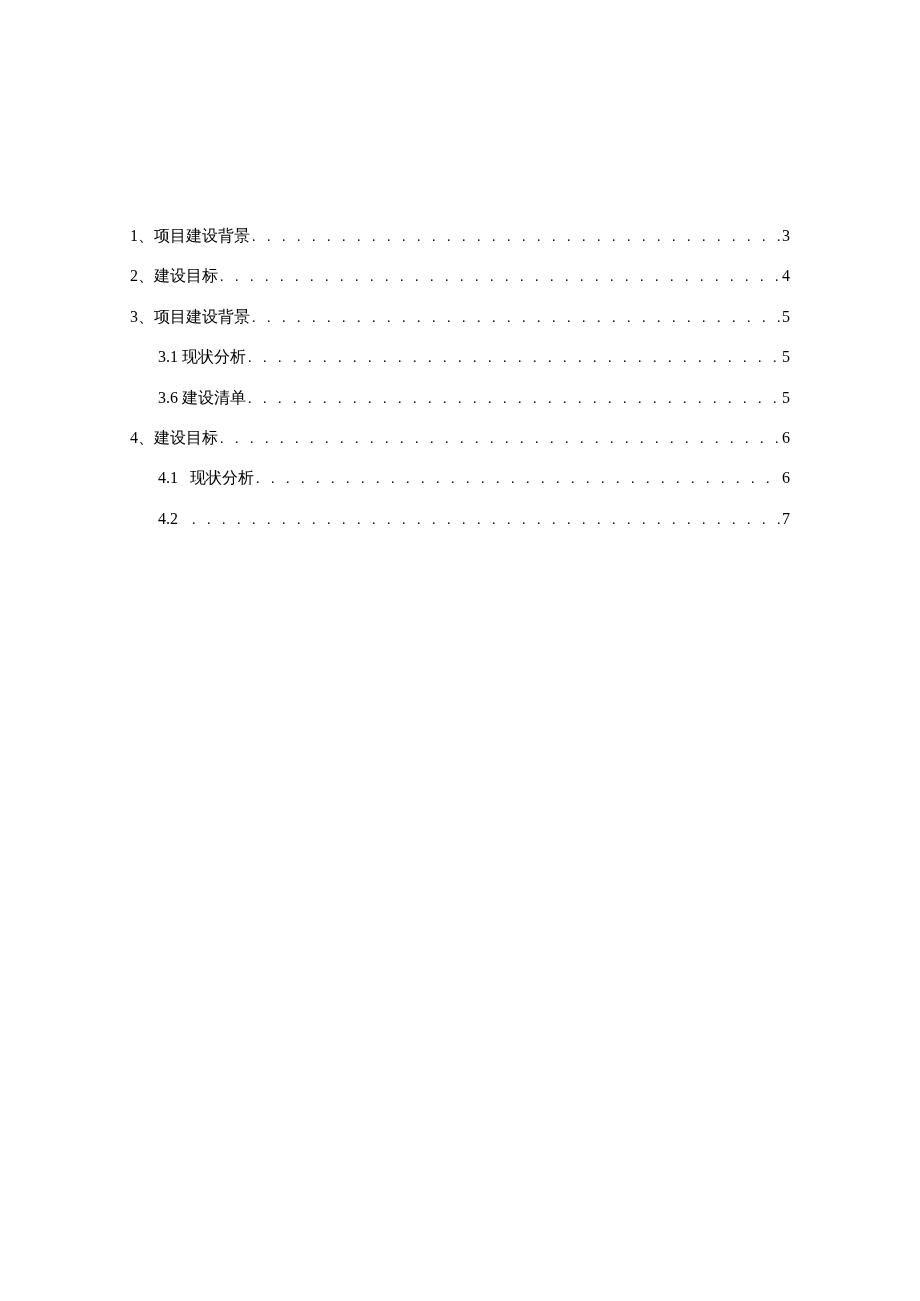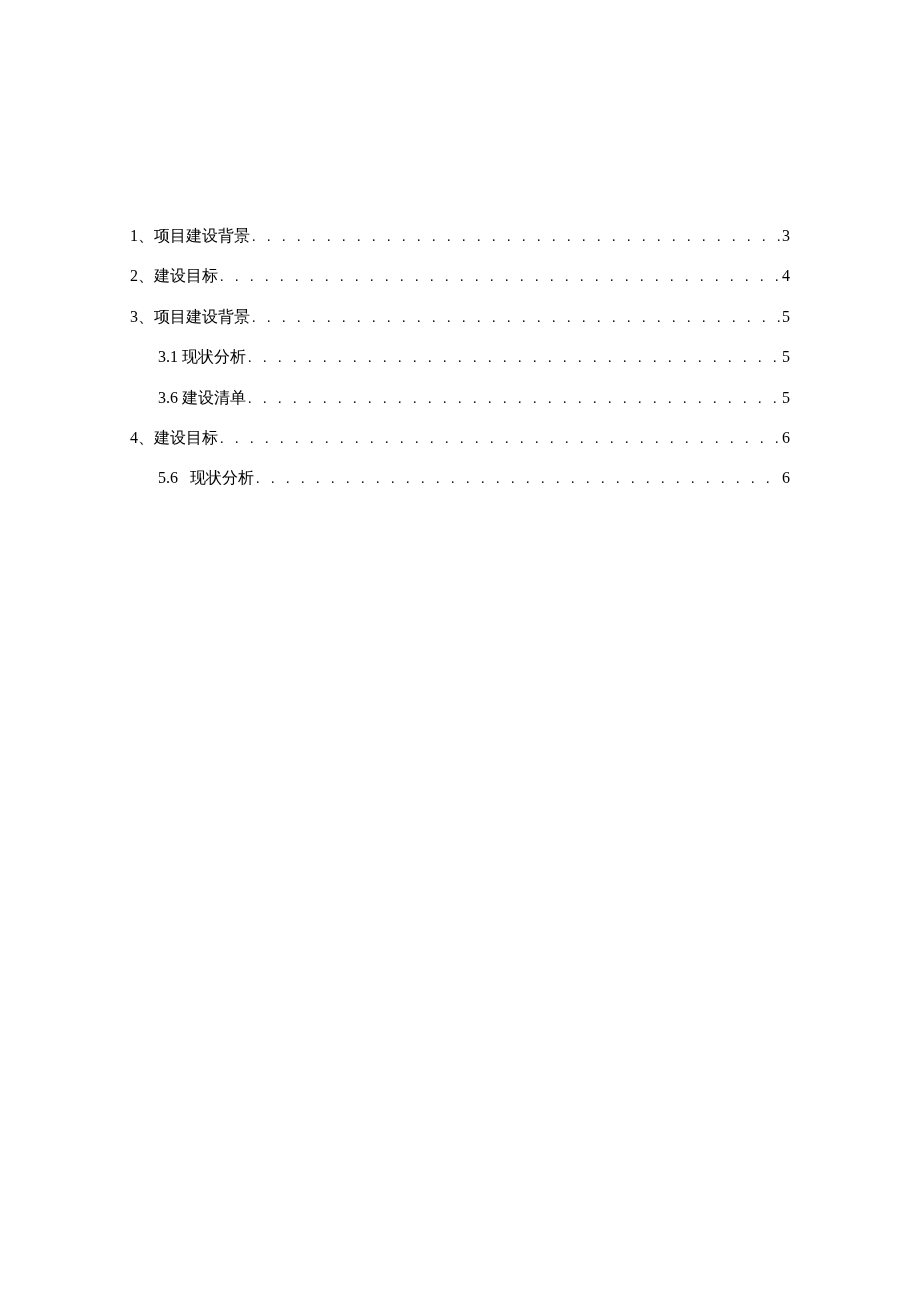--- a/index.html
+++ b/index.html
@@ -93,19 +93,24 @@
     <span class="toc-page">5</span>
   </div>
 
   <div class="toc-entry level-1">
     <span class="toc-title"><span class="num-prefix">4、</span><span>建设目标</span></span>
     <span class="toc-dots"></span>
     <span class="toc-page">6</span>
   </div>
 
   <div class="toc-entry level-2">
-    <span class="toc-title"><span class="num-prefix">5.6</span><span class="sub-gap"></span><span>现状分析</span> </span>
+    <span class="toc-title"><span class="num-prefix">4.1</span><span class="sub-gap"></span><span>现状分析</span> </span>
     <span class="toc-dots"></span>
     <span class="toc-page">6</span>
   </div>
 
+  <div class="toc-entry level-2">
+    <span class="toc-title"><span class="num-prefix">4.2</span><span class="sub-gap"></span><span></span> </span>
+    <span class="toc-dots"></span>
+    <span class="toc-page">7</span>
+  </div>
 
 </div>
 
 </body></html>

